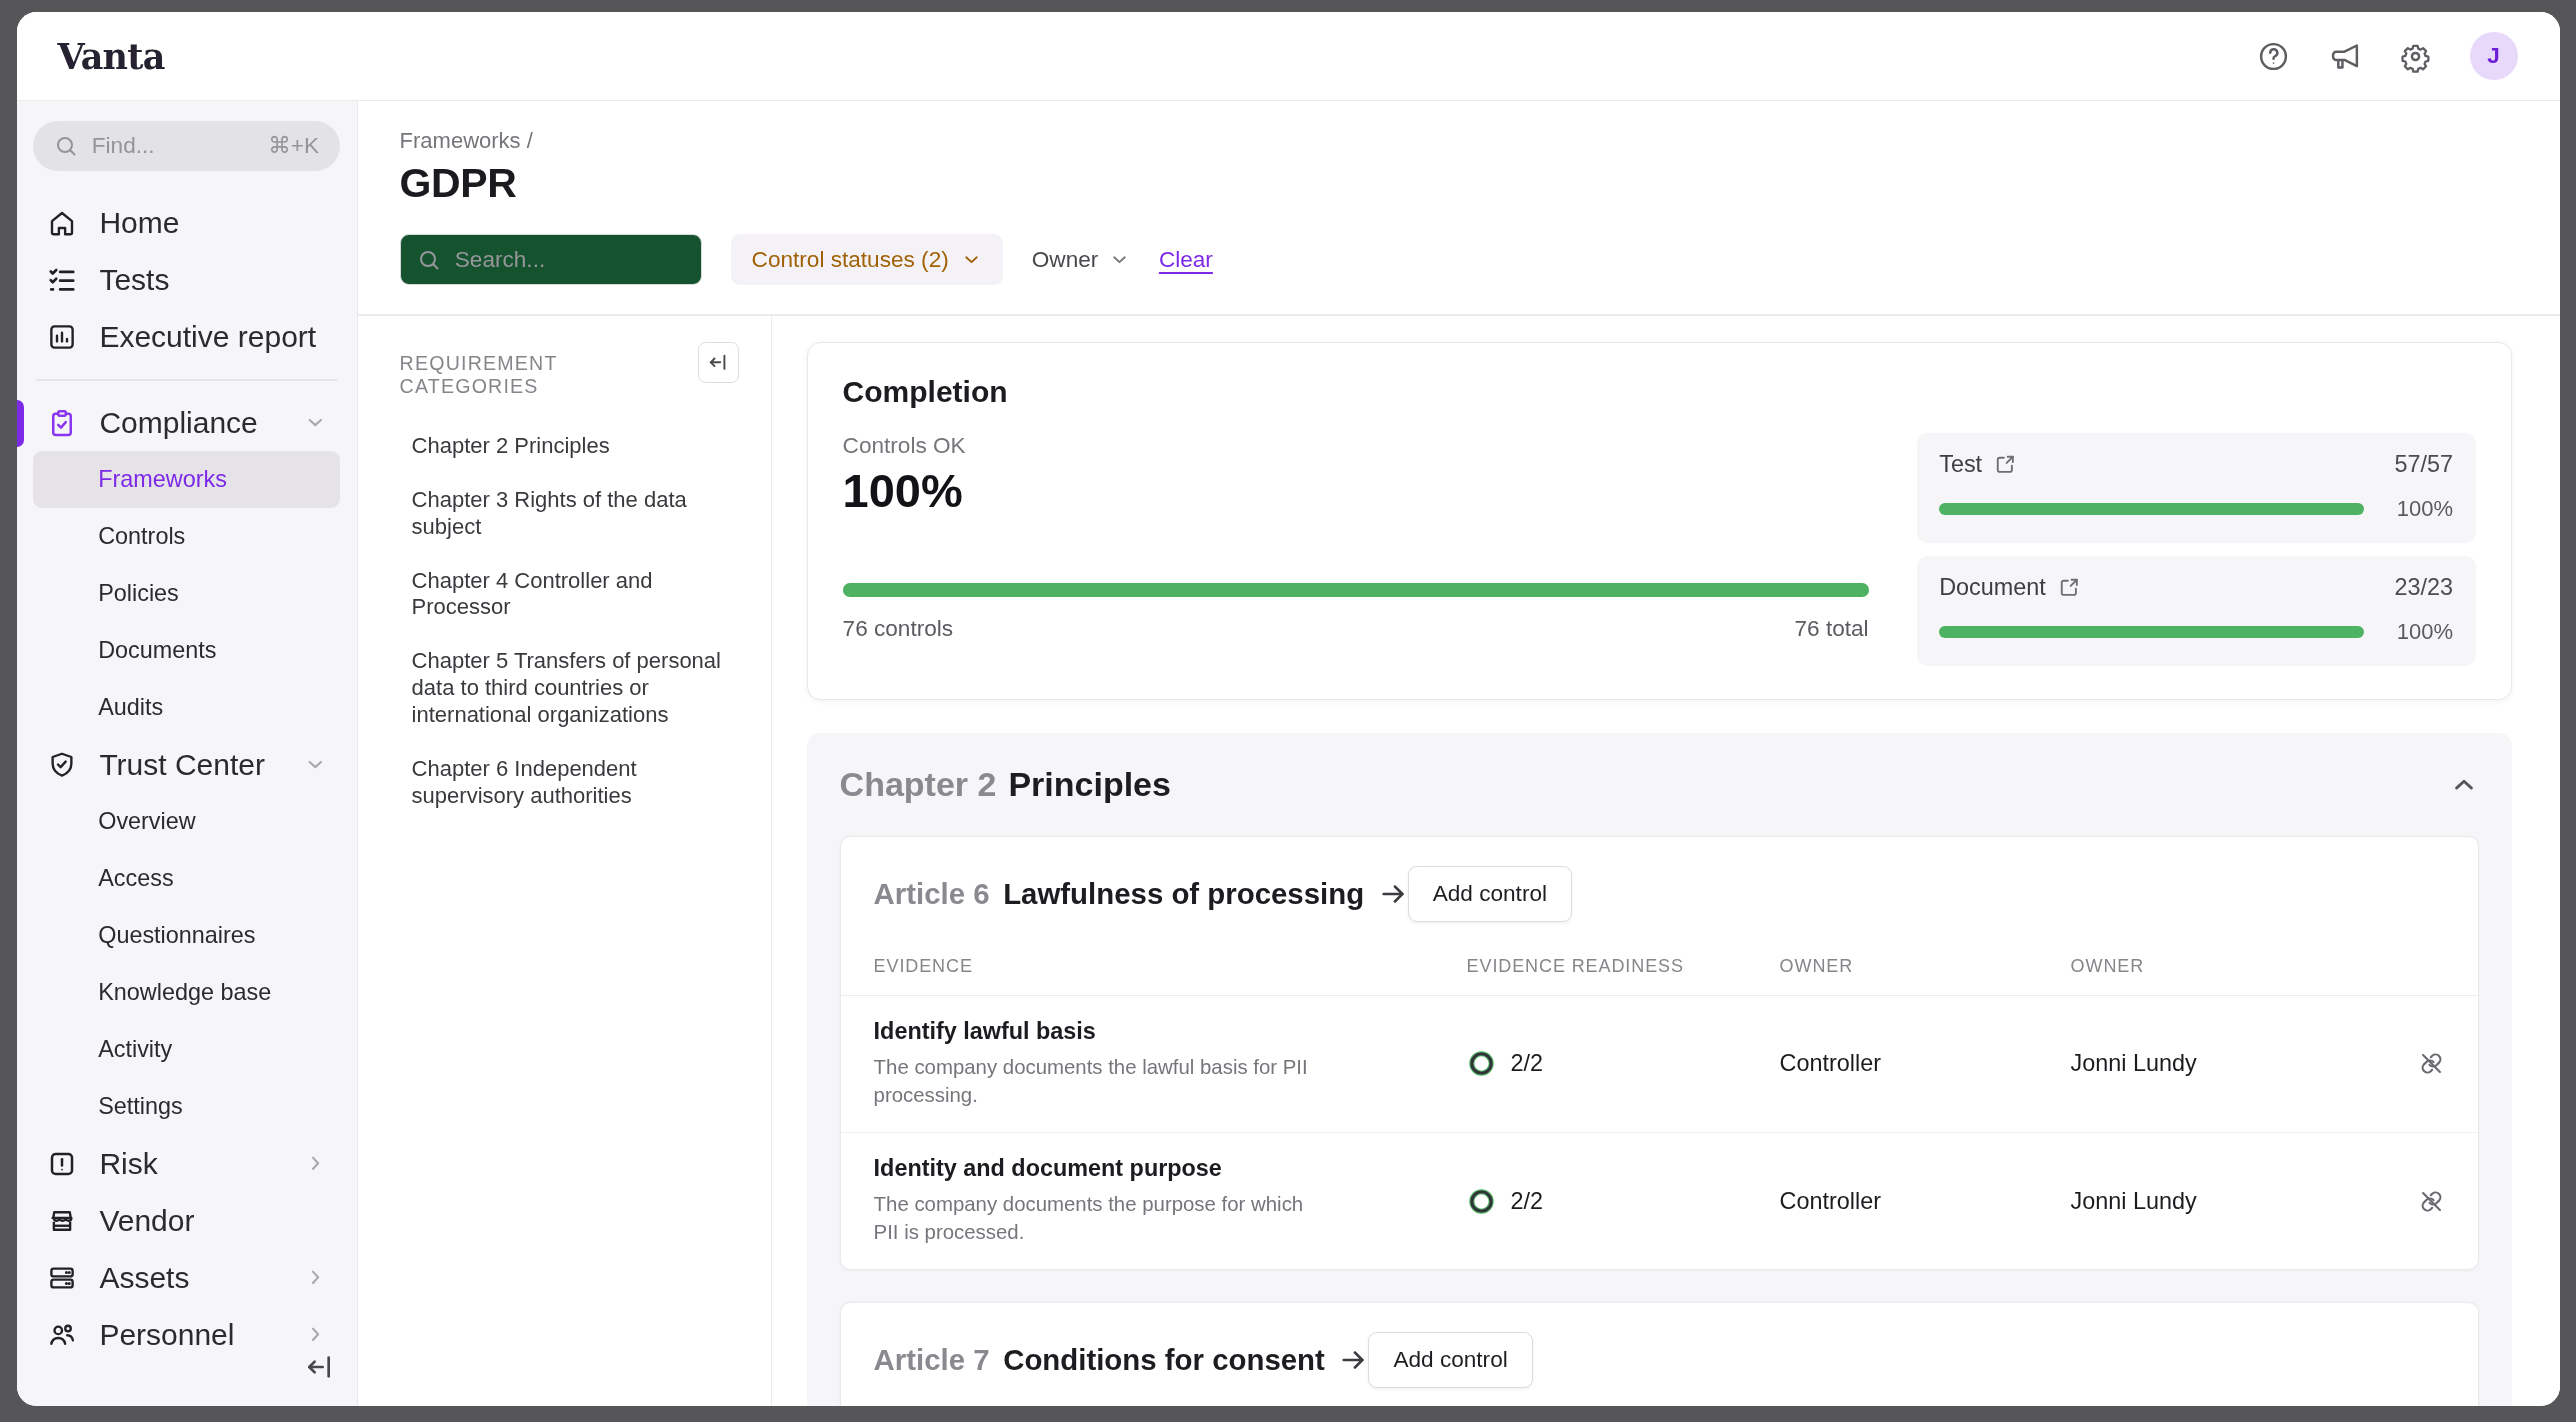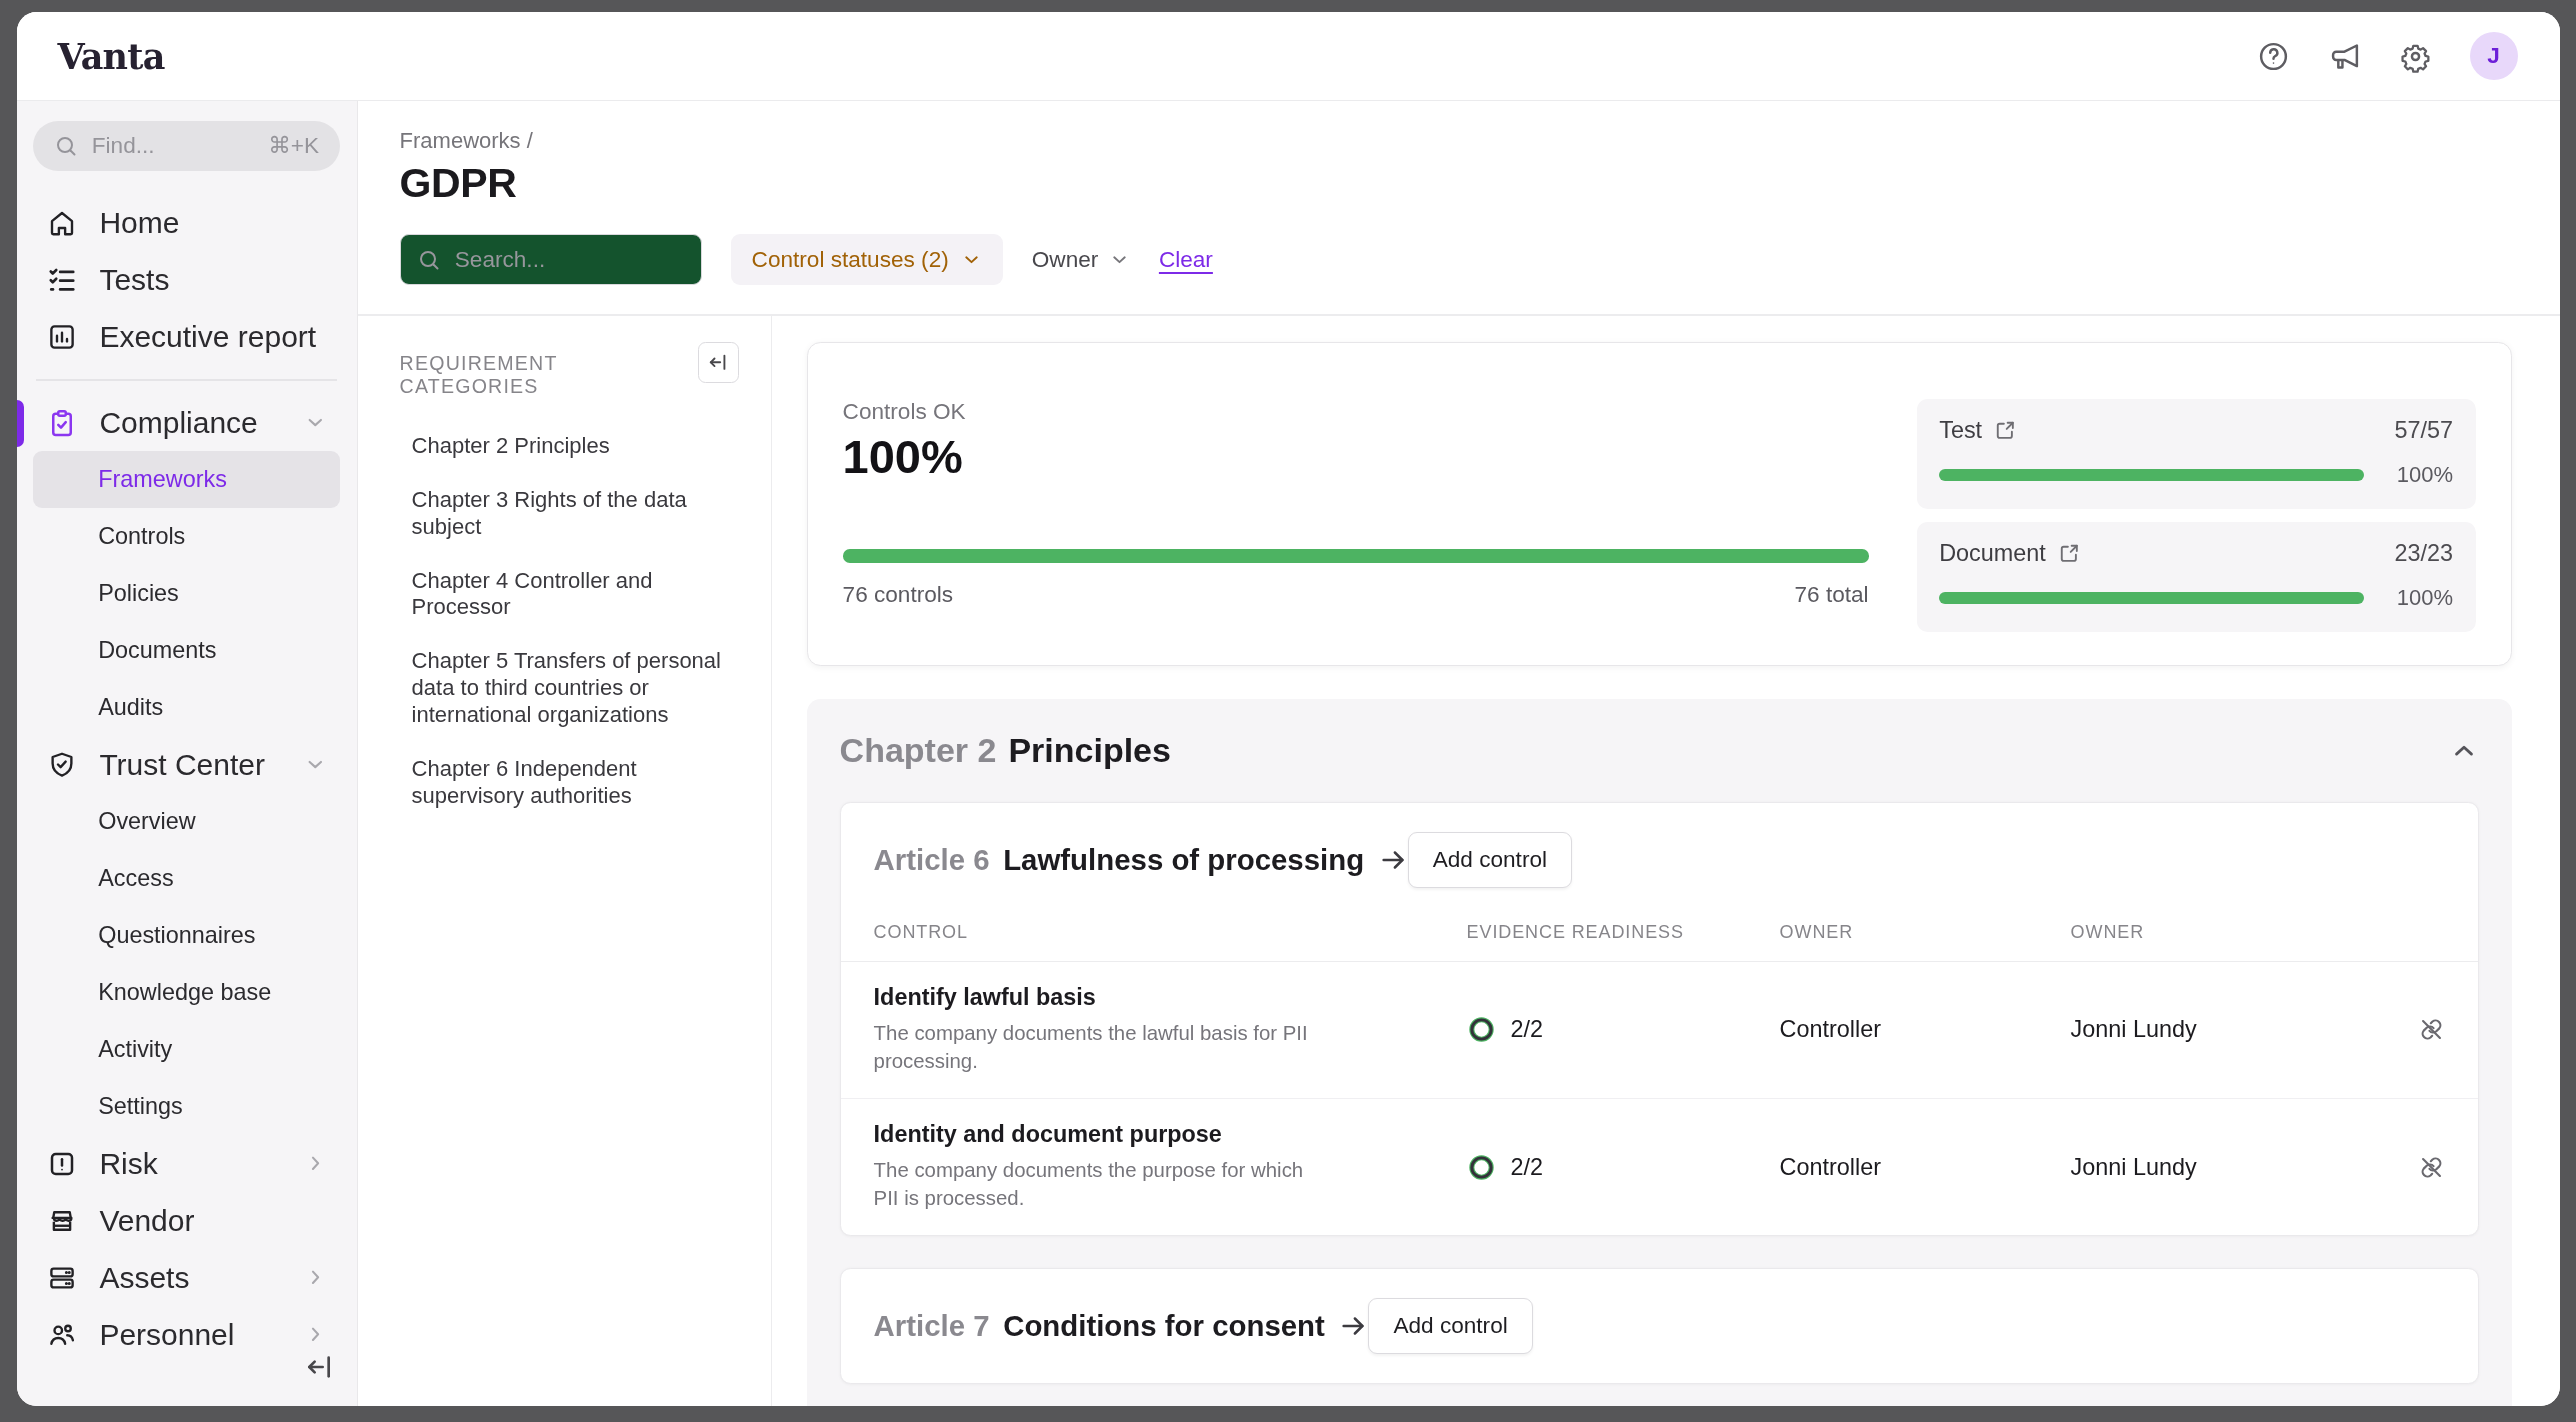--- a/index.html
+++ b/index.html
@@ -417,20 +417,21 @@
             <div class="cat-item">Chapter 3 Rights of the data subject</div>
             <div class="cat-item">Chapter 4 Controller and Processor</div>
             <div class="cat-item">Chapter 5 Transfers of personal data to third countries or international organizations</div>
             <div class="cat-item">Chapter 6 Independent supervisory authorities</div>
           </div>
         </div>
 
         <div class="main-panel">
 
           <div class="completion-card">
+            <div class="comp-title">Completion</div>
             <div class="comp-body">
               <div class="comp-left">
                 <div class="controls-ok">Controls OK</div>
                 <div class="comp-pct">100%</div>
                 <div class="comp-bar"></div>
                 <div class="comp-foot">
                   <span>76 controls</span>
                   <span>76 total</span>
                 </div>
               </div>
@@ -493,21 +494,21 @@
                   <span class="arrow">
                     <svg viewBox="0 0 24 24" fill="none" stroke="currentColor" stroke-width="2" stroke-linecap="round" stroke-linejoin="round">
                         <path d="M4.5 12h15"></path>
                         <path d="m13.5 6 6 6-6 6"></path>
                       </svg>
                   </span>
                 </div>
                 <button class="add-btn">Add control</button>
               </div>
               <div class="table-head">
-                <div class="col-control">CONTROL</div>
+                <div class="col-control">EVIDENCE</div>
                 <div class="col-evidence">EVIDENCE READINESS</div>
                 <div class="col-role">OWNER</div>
                 <div class="col-owner">OWNER</div>
                 <div class="col-action"></div>
               </div>
 
               <div class="table-row">
                 <div class="cell-control">
                   <div class="c-name">Identify lawful basis</div>
                   <div class="c-desc">The company documents the lawful basis for PII processing.</div>

